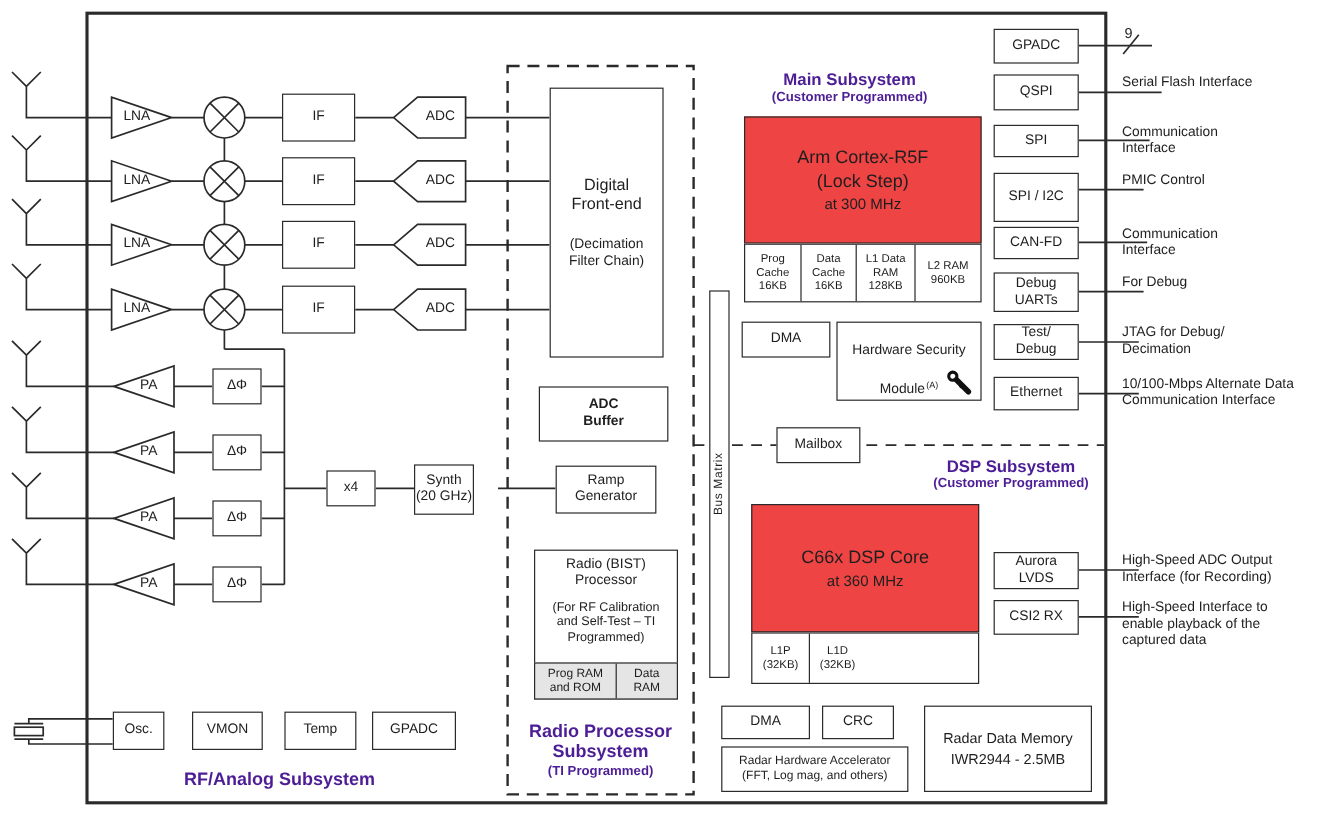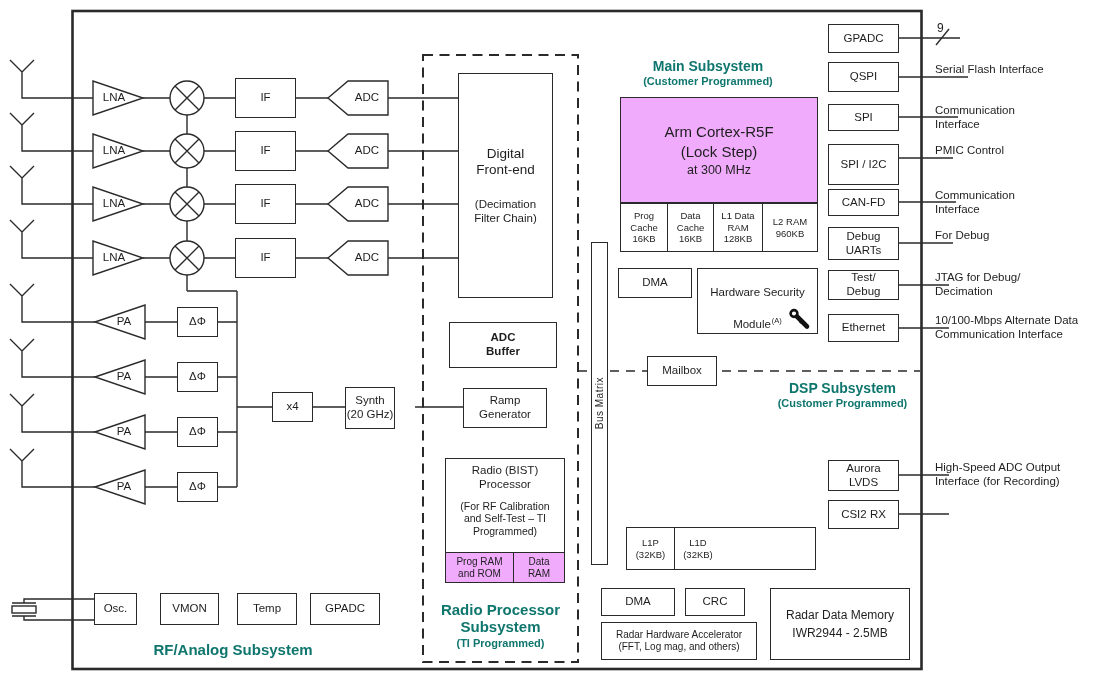--- a/index.html
+++ b/index.html
@@ -2,23 +2,23 @@
 <html><head>
 <meta charset="utf-8">
 <style>
   html,body{margin:0;padding:0;background:#fff;}
   .stage{position:relative;width:1100px;height:686px;background:#fff;overflow:hidden;
          font-family:"Liberation Sans",sans-serif;color:#1e1e1e;}
   .stage svg.wires{position:absolute;left:0;top:0;}
   .box{position:absolute;box-sizing:border-box;border:1.4px solid #2a2a2a;background:#fff;
        display:flex;align-items:center;justify-content:center;text-align:center;
        font-size:11.5px;line-height:1.2;white-space:pre-line;}
-  .gray{background:#f0abfc;}
+  .gray{background:#ef4444;}
   .slabel{position:absolute;text-align:center;font-size:11.5px;white-space:pre-line;}
-  .blue{position:absolute;color:#0f766e;font-weight:bold;text-align:center;white-space:pre-line;}
+  .blue{position:absolute;color:#4c1d95;font-weight:bold;text-align:center;white-space:pre-line;}
   .note{position:absolute;font-size:11.5px;line-height:14px;white-space:pre-line;}
   .memrow{position:absolute;box-sizing:border-box;border:1.4px solid #2a2a2a;display:flex;background:#fff;}
   .memrow .cell{box-sizing:border-box;display:flex;align-items:center;justify-content:center;
        text-align:center;font-size:9.5px;line-height:1.2;white-space:pre-line;}
   .memrow .cell + .cell{border-left:1.4px solid #2a2a2a;}
   .vtext{writing-mode:vertical-rl;transform:rotate(180deg);font-size:10px;letter-spacing:.5px;}
   sup{font-size:7.5px;margin-left:1px;}
 </style>
 </head>
 <body>
@@ -146,21 +146,21 @@
 Buffer</div>
   <div class="box" style="left:463px;top:388px;width:84px;height:40px;">Ramp
 Generator</div>
 
   <div class="box" style="left:445px;top:458px;width:120px;height:125px;flex-direction:column;justify-content:flex-start;padding-top:5px;">
     <span style="white-space:pre-line;">Radio (BIST)
 Processor</span>
     <span style="white-space:pre-line;font-size:10.5px;margin-top:8px;">(For RF Calibration
 and Self-Test – TI
 Programmed)</span>
-    <div style="position:absolute;left:-1px;bottom:-1px;width:120px;height:31px;display:flex;border:1.4px solid #2a2a2a;box-sizing:border-box;background:#f0abfc;">
+    <div style="position:absolute;left:-1px;bottom:-1px;width:120px;height:31px;display:flex;border:1.4px solid #2a2a2a;box-sizing:border-box;background:#e5e5e5;">
       <span style="width:68px;border-right:1.4px solid #2a2a2a;display:flex;align-items:center;justify-content:center;font-size:10px;white-space:pre-line;box-sizing:border-box;">Prog RAM
 and ROM</span>
       <span style="flex:1;display:flex;align-items:center;justify-content:center;font-size:10px;white-space:pre-line;">Data
 RAM</span>
     </div>
   </div>
   <div class="blue" style="left:423px;top:601px;width:155px;font-size:15px;line-height:1.15;">Radio Processor
 Subsystem</div>
   <div class="blue" style="left:423px;top:637px;width:155px;font-size:11px;">(TI Programmed)</div>
 
@@ -197,20 +197,24 @@
     <svg width="24" height="22" viewBox="0 0 24 22" style="position:absolute;right:5px;bottom:3px;">
       <circle cx="6" cy="5.5" r="3.4" fill="none" stroke="#111" stroke-width="2.6"></circle>
       <path d="M9 8.5 L19 18.5" stroke="#111" stroke-width="4.6" stroke-linecap="round" fill="none"></path>
       <path d="M14.5 12 L12 15" stroke="#111" stroke-width="2.4" fill="none"></path>
     </svg>
   </div>
   <div class="box" style="left:647px;top:356px;width:70px;height:30px;">Mailbox</div>
 
   <div class="blue" style="left:770px;top:380px;width:145px;font-size:14px;">DSP Subsystem</div>
   <div class="blue" style="left:770px;top:397px;width:145px;font-size:11px;">(Customer Programmed)</div>
+  <div class="box gray" style="left:626px;top:420px;width:190px;height:107px;flex-direction:column;">
+    <span style="font-size:15px;">C66x DSP Core</span>
+    <span style="font-size:12.5px;margin-top:3px;">at 360 MHz</span>
+  </div>
   <div class="memrow" style="left:626px;top:527px;width:190px;height:43px;">
     <span class="cell" style="width:47px;">L1P
 (32KB)</span>
     <span class="cell" style="width:47px;">L1D
 (32KB)</span>
   </div>
   <div class="box" style="left:601px;top:588px;width:74px;height:28px;">DMA</div>
   <div class="box" style="left:685px;top:588px;width:60px;height:28px;">CRC</div>
   <div class="box" style="left:601px;top:622px;width:156px;height:38px;font-size:10px;">Radar Hardware Accelerator
 (FFT, Log mag, and others)</div>
@@ -238,14 +242,17 @@
   <span class="note" style="left:935px;top:143px;">PMIC Control</span>
   <span class="note" style="left:935px;top:188px;">Communication
 Interface</span>
   <span class="note" style="left:935px;top:228px;">For Debug</span>
   <span class="note" style="left:935px;top:270px;">JTAG for Debug/
 Decimation</span>
   <span class="note" style="left:935px;top:313px;">10/100-Mbps Alternate Data
 Communication Interface</span>
   <span class="note" style="left:935px;top:460px;">High-Speed ADC Output
 Interface (for Recording)</span>
+  <span class="note" style="left:935px;top:499px;">High-Speed Interface to
+enable playback of the
+captured data</span>
 
 </div>
 
 </body></html>

